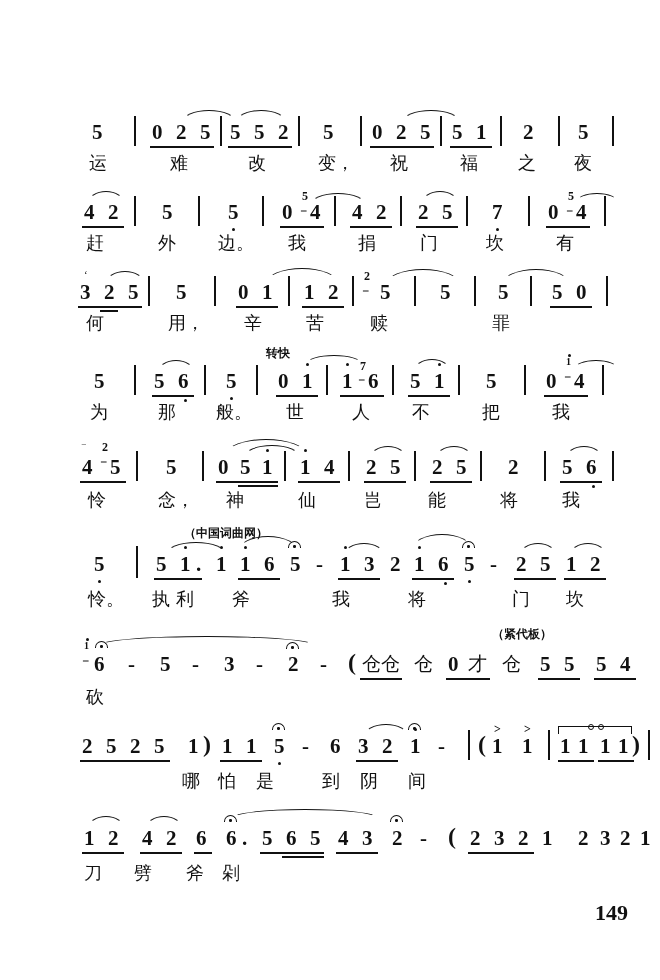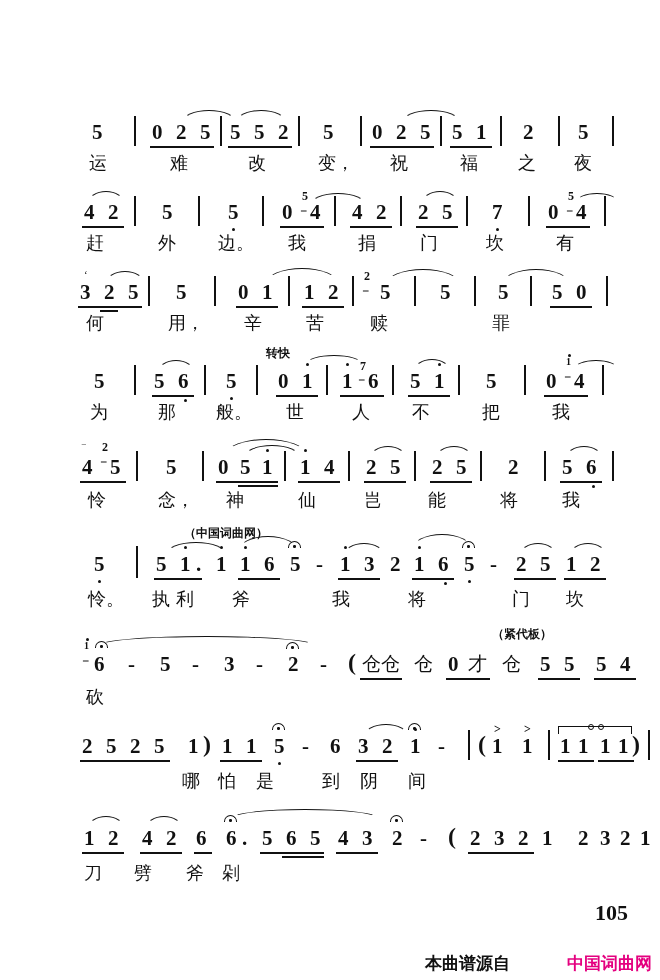--- a/index.html
+++ b/index.html
@@ -572,20 +572,16 @@
       <span class="g num" style="left:640px;top:16px;">1</span>
     </div>
     <div class="lyrics" style="top:48px;">
       <span class="g lyr" style="left:84px;top:4px;">刀</span>
       <span class="g lyr" style="left:134px;top:4px;">劈</span>
       <span class="g lyr" style="left:186px;top:4px;">斧</span>
       <span class="g lyr" style="left:222px;top:4px;">剁</span>
     </div>
   </div>
 
-  <div class="pageno" style="right:32px;top:900px;">105</div>
-
-  <div class="footer">
-    <span class="footer-left">本曲谱源自</span>
-    <span class="footer-right" id="site-name" style="color: rgb(228, 0, 127);">中国词曲网</span>
-  </div>
+  <div class="pageno" style="right:32px;top:900px;">149</div>
+
 
 </div>
 
 </body></html>

